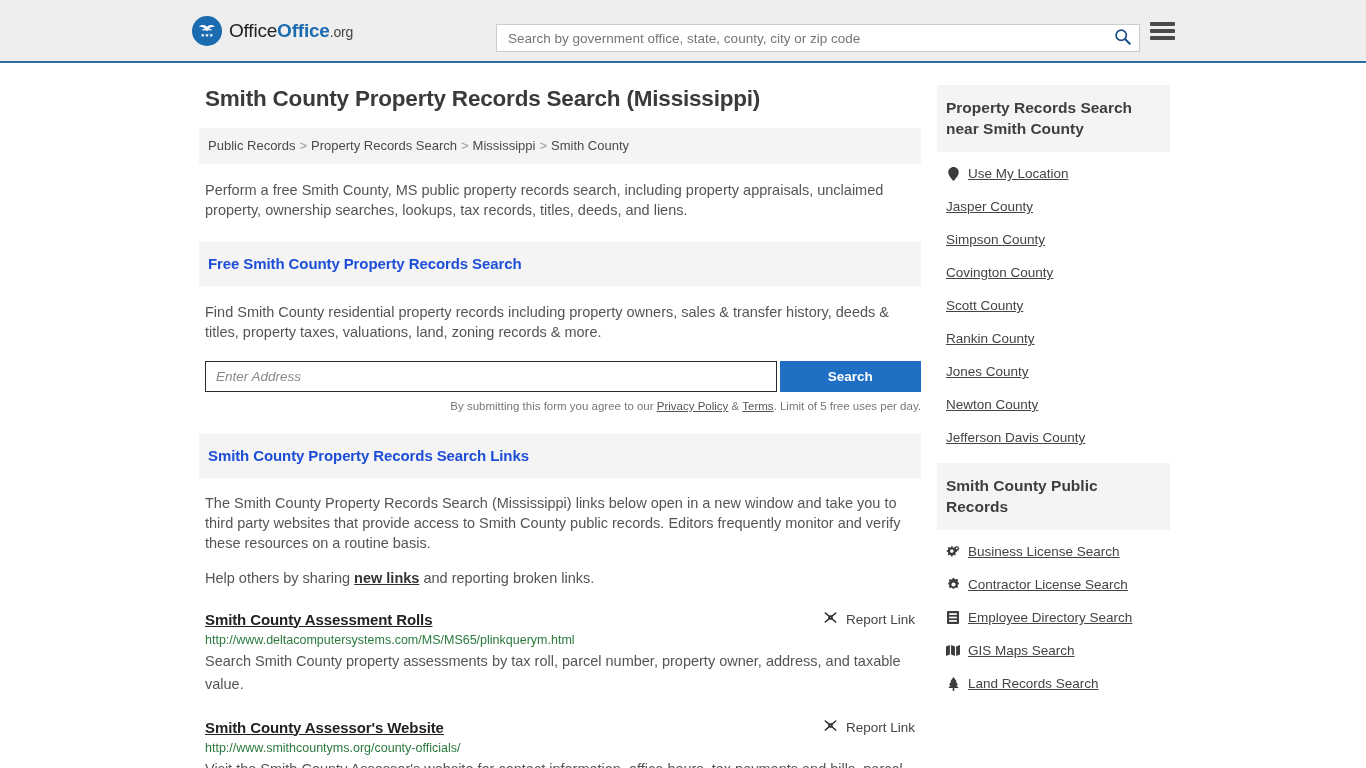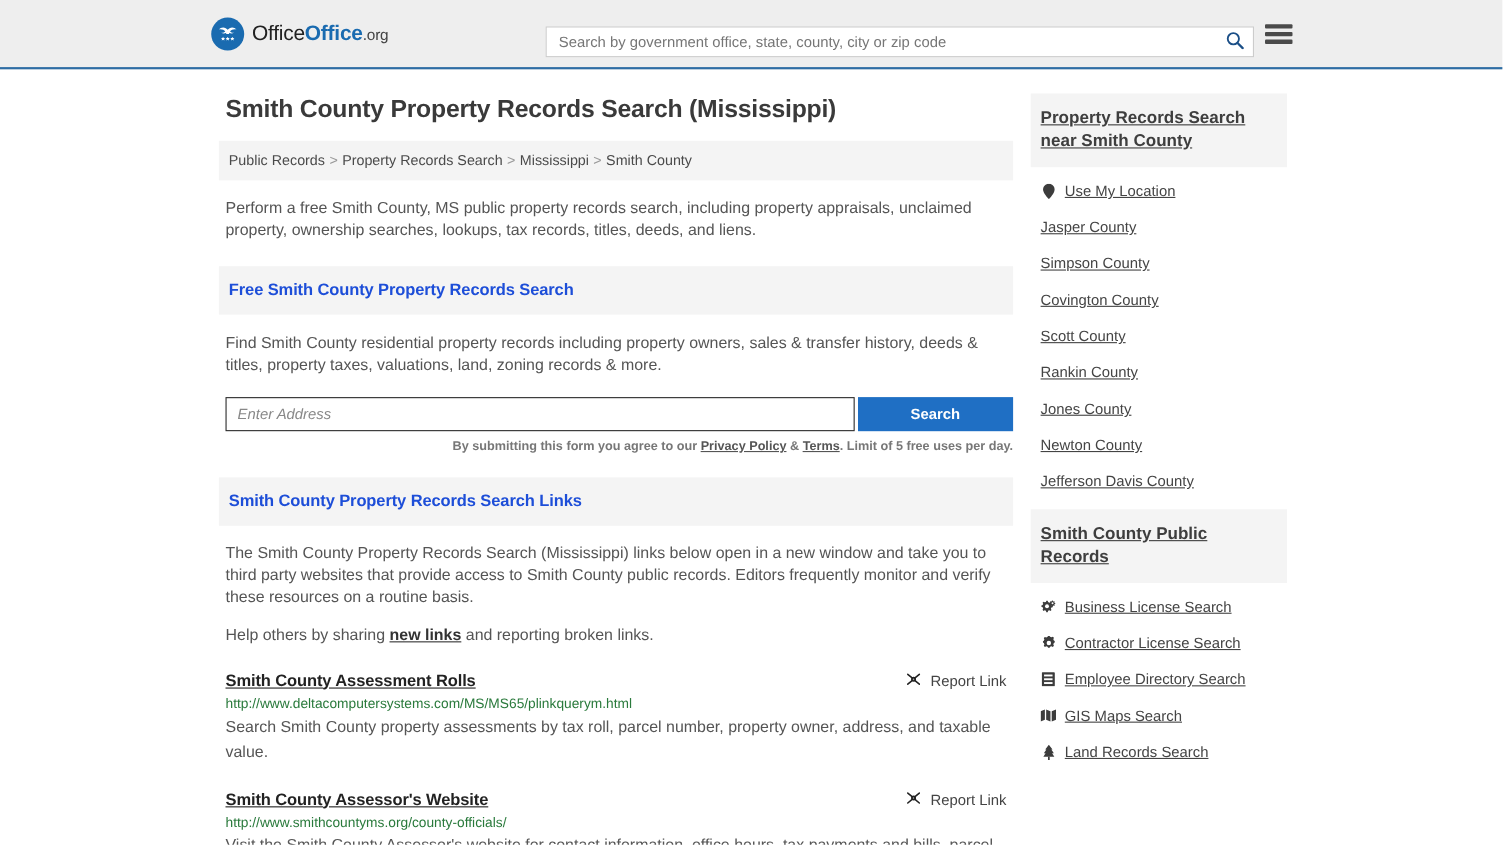--- a/index.html
+++ b/index.html
@@ -177,21 +177,20 @@
     font-size: 13.5px;
     font-weight: bold;
     cursor: pointer;
   }
   .disclaimer {
     font-size: 11.5px;
     color: #777;
     text-align: right;
     margin: 8px 0 0 0;
     width: 722px;
-    font-weight: bold;
   }
   .disclaimer a { color: #555; text-decoration: underline; }
 
   .links-para {
     font-size: 14.5px;
     line-height: 20px;
     color: #555;
     margin: 15px 0 0 6px;
     max-width: 708px;
   }
@@ -239,21 +238,20 @@
 
   
   .side-box { margin-bottom: 4px; }
   .side-head {
     background: #f4f4f4;
     padding: 12px 9px 13px 9px;
     font-size: 15.5px;
     font-weight: bold;
     color: #3e3e3e;
     line-height: 21px;
-    text-decoration: underline;
   }
   .side-list { padding: 14px 0 0 9px; }
   .side-item {
     display: flex;
     align-items: center;
     gap: 8px;
     margin-bottom: 18px;
     font-size: 13.5px;
   }
   .side-item a {

